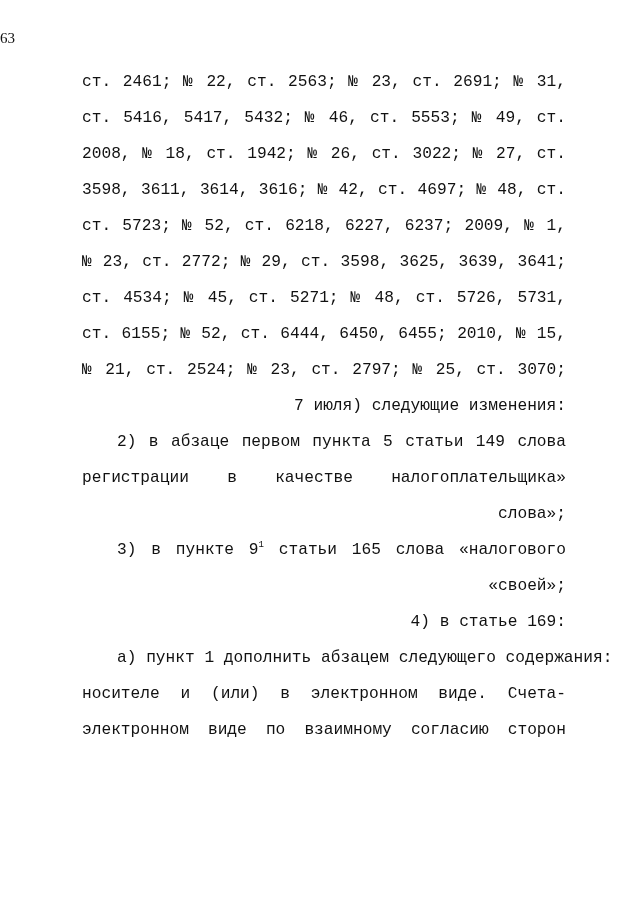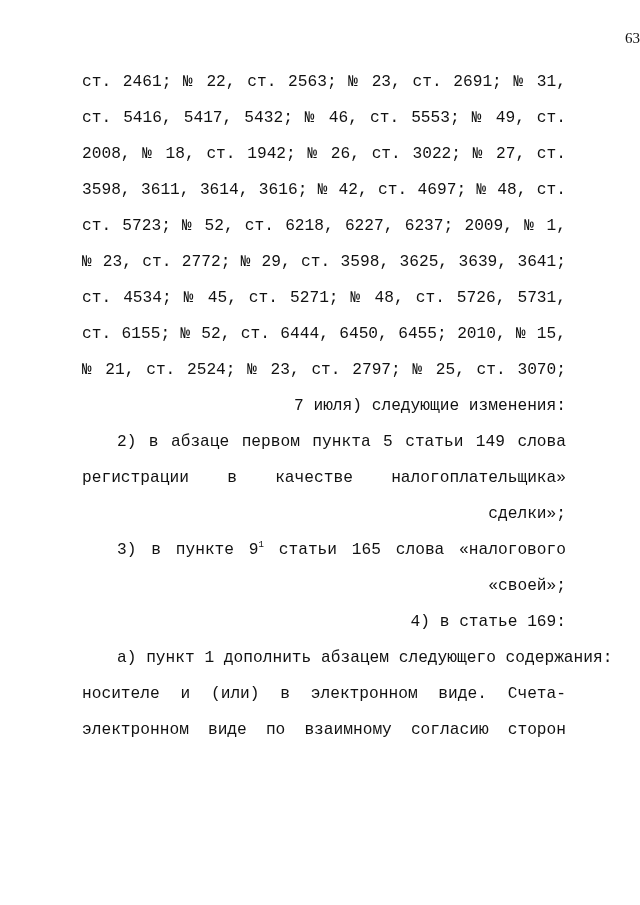--- a/index.html
+++ b/index.html
@@ -5,21 +5,21 @@
   html, body { margin: 0; padding: 0; background: #ffffff; }
   body { width: 640px; height: 905px; position: relative; overflow: hidden; }
   .page {
     position: absolute; left: 0; top: 0; width: 640px; height: 905px;
     background: #ffffff; color: #111111;
     font-family: "Liberation Serif", "DejaVu Serif", serif;
     font-size: 16.2px;
   }
   .page-number {
     position: absolute; top: 30px; left: 0; width: 640px;
-    text-align: right; font-size: 15px;
+    text-align: left; font-size: 15px;
   }
   .body-text {
     position: absolute; left: 82px; top: 64px; width: 484px;
     line-height: 36px;
     font-family: Liberation Mono, monospace;
   }
   .line { display: block; white-space: nowrap; height: 36px; text-align: right; }
   .justify { text-align: justify; text-align-last: justify; white-space: normal; overflow: hidden; }
   .indent { padding-left: 35px; }
   sup { font-size: 9px; line-height: 0; position: relative; top: -1px; }
@@ -35,21 +35,21 @@
     <span class="line justify">2008, № 18, ст. 1942; № 26, ст. 3022; № 27, ст. 3126; № 30, ст. 3577, 3591,</span>
     <span class="line justify">3598, 3611, 3614, 3616; № 42, ст. 4697; № 48, ст. 5500, 5504, 5519; № 49,</span>
     <span class="line justify">ст. 5723; № 52, ст. 6218, 6227, 6237; 2009, № 1, ст. 21, 22; № 18, ст. 2147;</span>
     <span class="line justify">№ 23, ст. 2772; № 29, ст. 3598, 3625, 3639, 3641; № 30, ст. 3735, 3739; № 39,</span>
     <span class="line justify">ст. 4534; № 45, ст. 5271; № 48, ст. 5726, 5731, 5732, 5733, 5737; № 51,</span>
     <span class="line justify">ст. 6155; № 52, ст. 6444, 6450, 6455; 2010, № 15, ст. 1737; № 19, ст. 2291;</span>
     <span class="line justify">№ 21, ст. 2524; № 23, ст. 2797; № 25, ст. 3070; Российская газета, 2010,</span>
     <span class="line">7 июля) следующие изменения:</span>
     <span class="line justify indent">2) в абзаце первом пункта 5 статьи 149 слова «по месту своей</span>
     <span class="line justify">регистрации в качестве налогоплательщика» заменить словами «по месту</span>
-    <span class="line">сделки»;</span>
+    <span class="line">слова»;</span>
     <span class="line justify indent"><span>3) в пункте 9</span><sup>1</sup><span> статьи 165 слова «налогового учета» заменить словом</span></span>
     <span class="line">«своей»;</span>
     <span class="line indent">4) в статье 169:</span>
     <span class="line indent">а) пункт 1 дополнить абзацем следующего содержания:</span>
     <span class="line justify">носителе и (или) в электронном виде. Счета-фактуры составляются в</span>
     <span class="line justify">электронном виде по взаимному согласию сторон сделки и при наличии у</span>
   </div>
 </div>
 
 </body></html>

